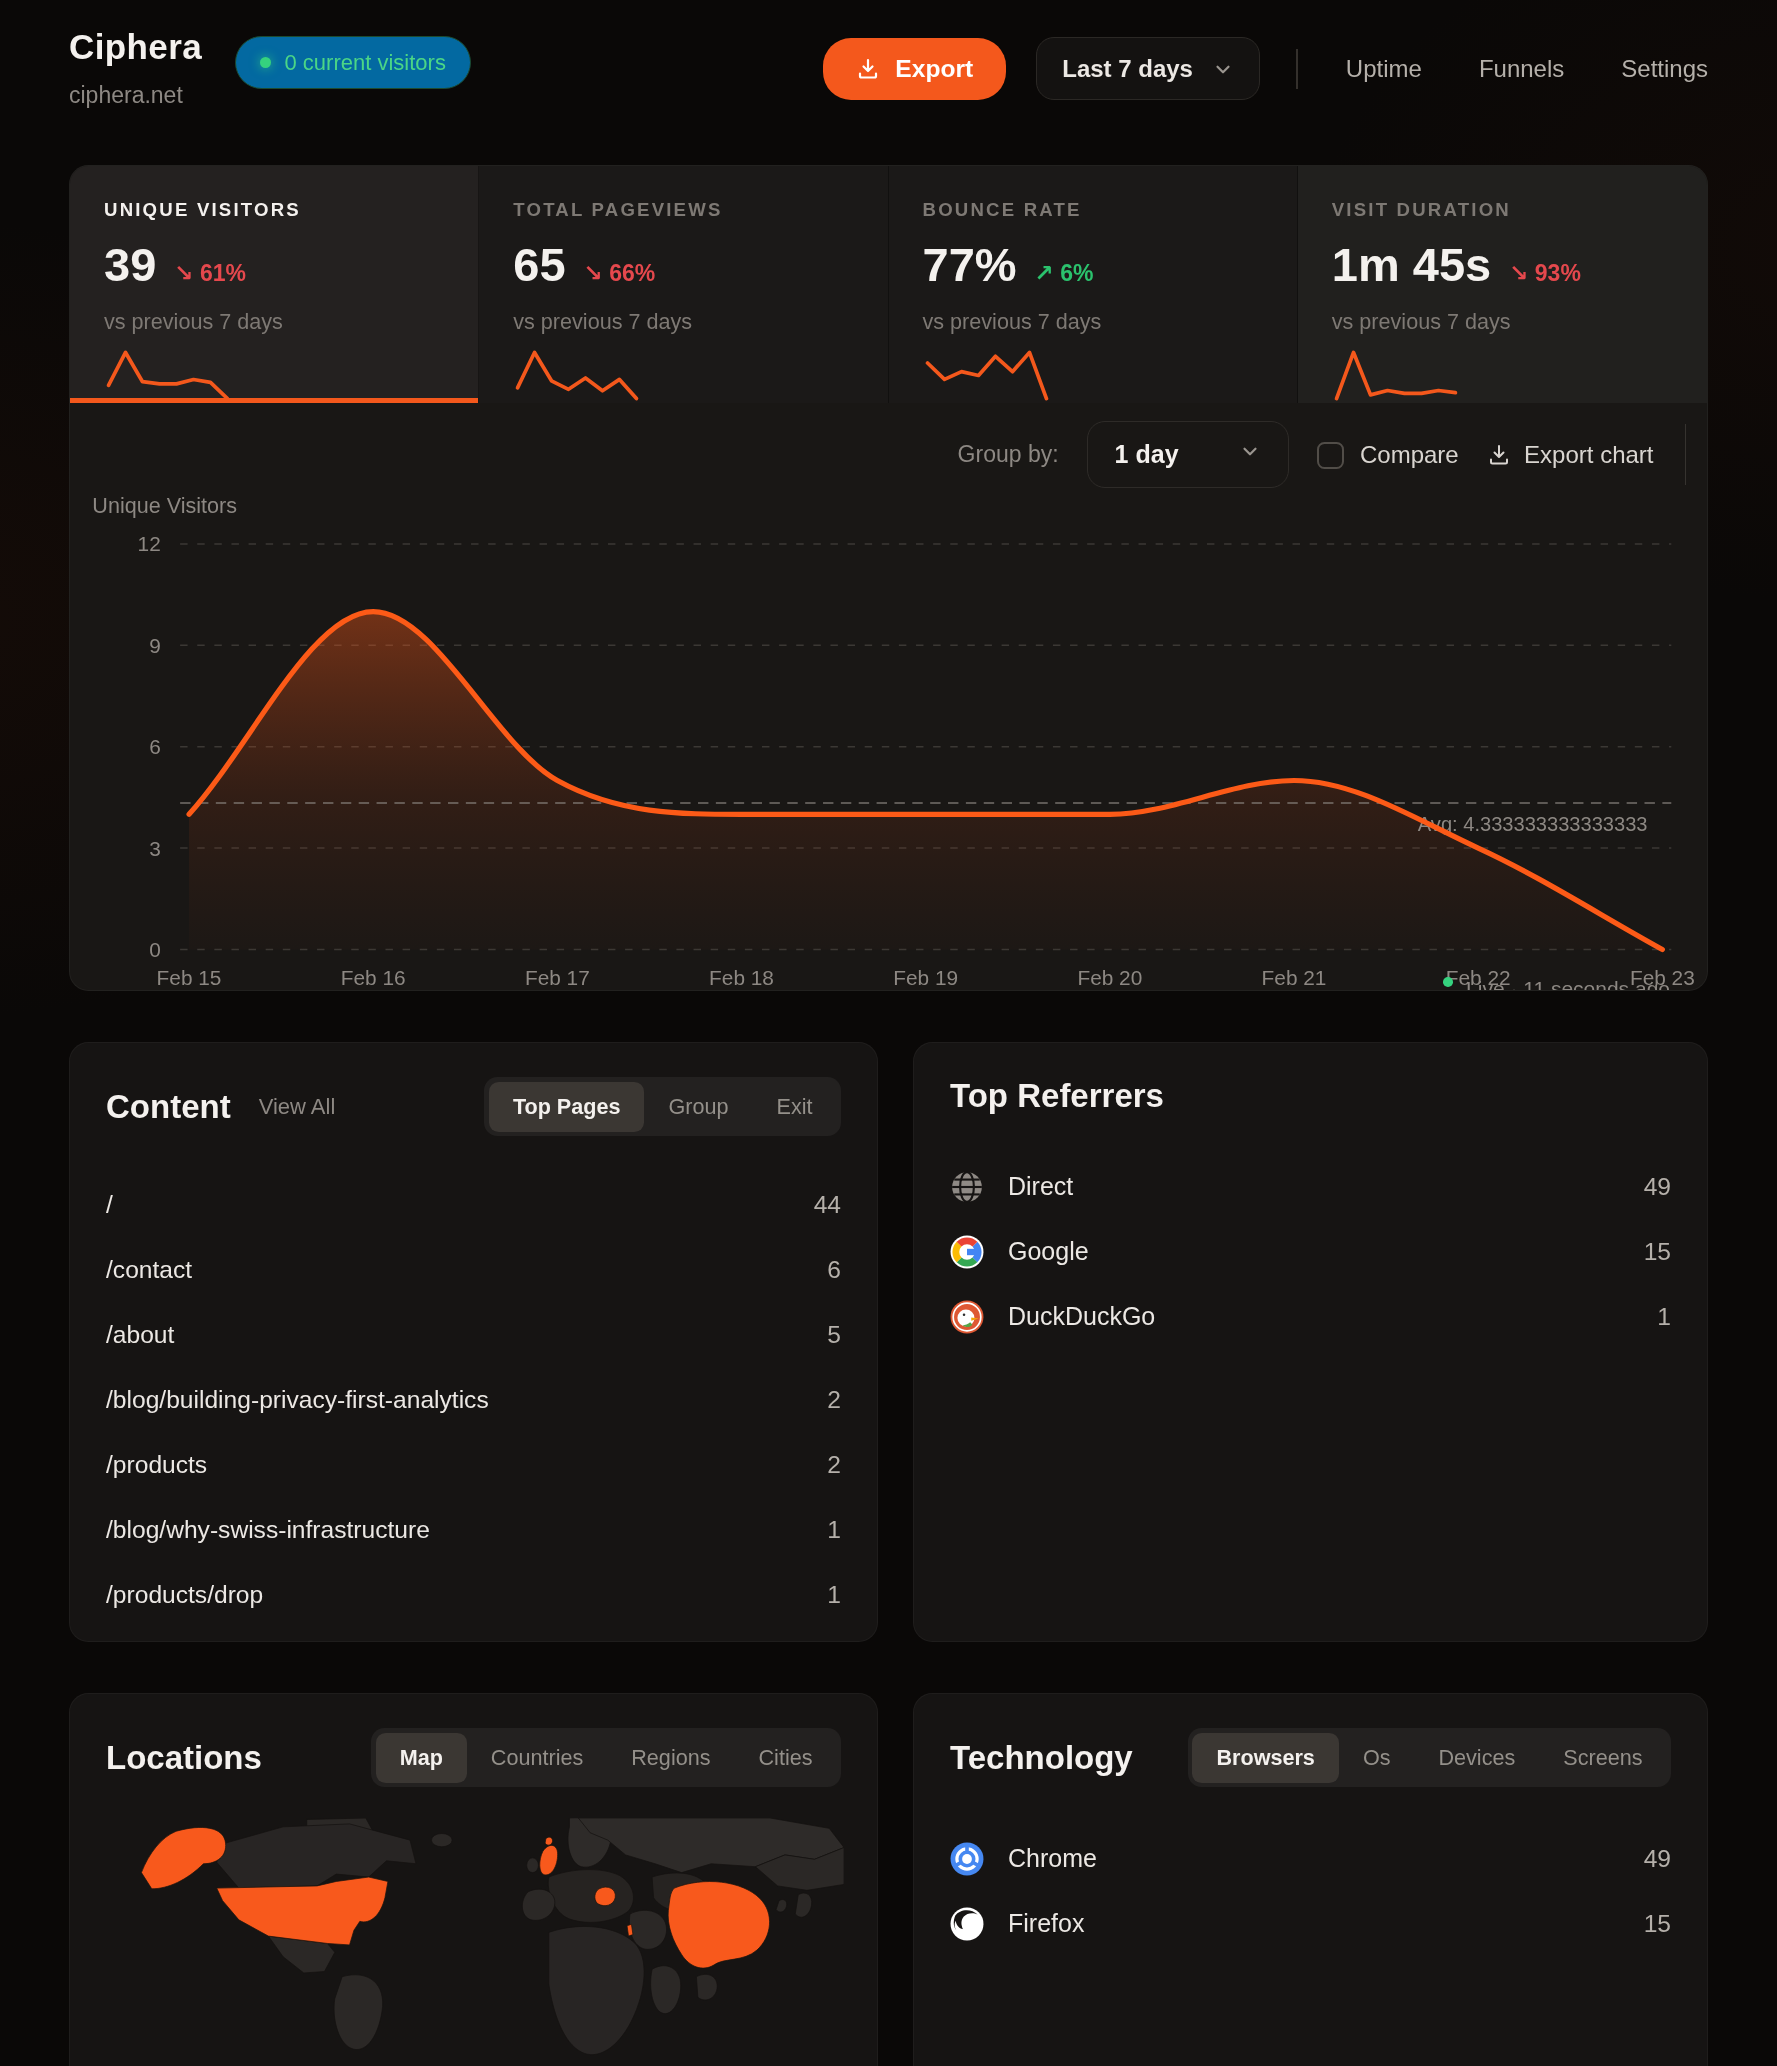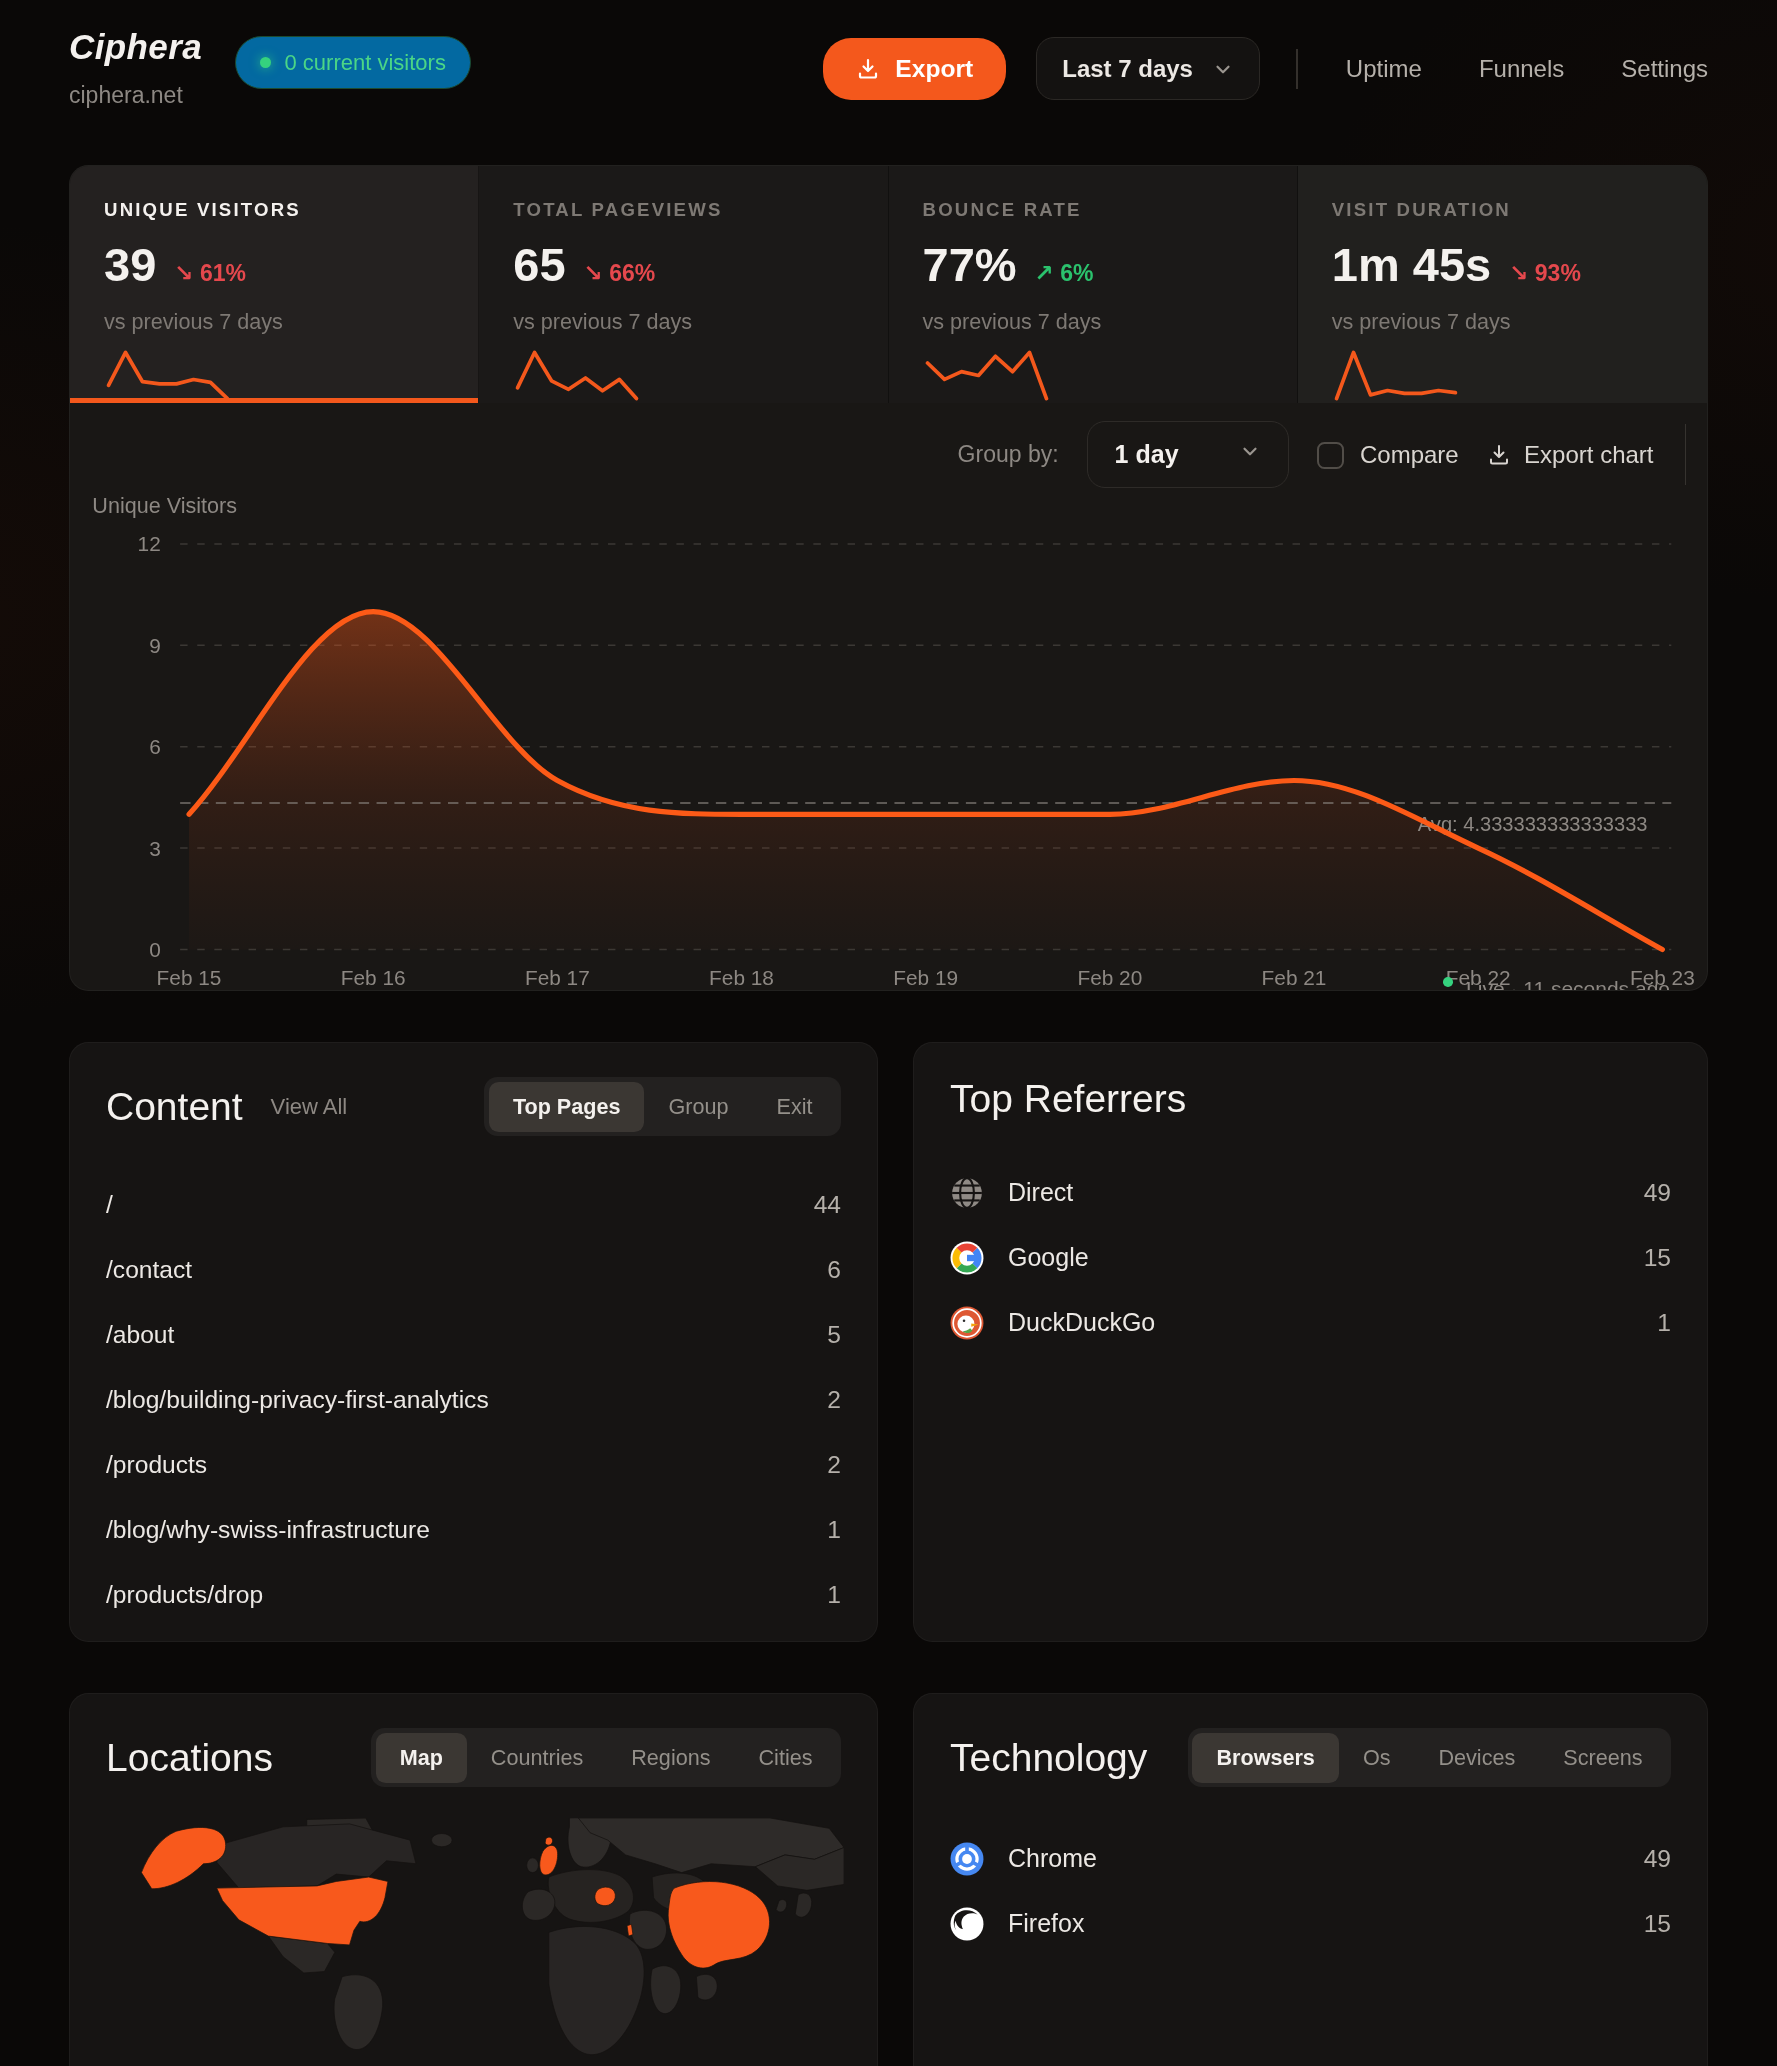--- a/index.html
+++ b/index.html
@@ -11,21 +11,21 @@
       radial-gradient(893px 595px at 104% 12%, rgba(48,20,9,.20), transparent 60%),
       #0a0807;
     color:#f4f1ee;
     -webkit-font-smoothing:antialiased;
   }
   .page { padding:27px 69px 0; }
 
   
   .header { display:flex; justify-content:space-between; align-items:flex-start; height:138px; }
   .brand { display:flex; gap:33px; align-items:flex-start; }
-  .site-name { font-size:35px; font-weight:700; letter-spacing:0.4px;font-style:italic; }
+  .site-name { font-size:35px; font-weight:700; letter-spacing:0.4px; }
   .site-domain { font-size:23px; color:#8d8883; margin-top:15px; }
   .visitors-badge { margin-top:9px; display:inline-flex; align-items:center; gap:13.4px;
     background:#0369a1; border:1.5px solid #1d4a2e; border-radius:744px; padding:12.7px 24px; }
   .visitors-badge .dot { width:11px; height:11px; border-radius:50%; background:#35d27e; box-shadow:0 0 10.4px rgba(53,210,126,.8); }
   .visitors-badge span { font-size:22px; color:#4bd686; }
   .header-right { display:flex; align-items:center; gap:30px; margin-top:10.4px; }
   .btn-export { display:flex; align-items:center; gap:15px; background:#f4581c; color:#fff;
     border:none; border-radius:28px; padding:17px 33px; font-size:24.6px; font-weight:600; cursor:pointer; }
   .select-range { display:flex; align-items:center; gap:19.4px; background:#141211; color:#ece8e4;
     border:1.5px solid #2b2825; border-radius:18px; padding:16.4px 25px; font-size:24px; font-weight:600; cursor:pointer; }
@@ -68,21 +68,21 @@
   .live-row { position:absolute; right:37px; bottom:23px; display:flex; gap:13.4px; }
   .live-dot { width:9.7px; height:9.7px; border-radius:50%; background:#35d27e; }
   .live-text { font-size:21px; color:#8d8883; }
 
   
   .cards-row { display:grid; grid-template-columns:809px 795px; gap:35px; margin-top:51px; }
   .card { background:#161413; border:0.7px solid rgba(255,255,255,.04); border-radius:19.4px; padding:34px 36px; }
   .card.tall { height:600px; }
   .card.clipped { height:536px; }
   .card-head { display:flex; align-items:center; }
-  .card-title { font-size:39px; font-weight:400; }
+  .card-title { font-size:33px; font-weight:700; }
   .view-all { font-size:22px; color:#8d8883; margin-left:28px; cursor:pointer; }
   .seg { margin-left:auto; display:flex; background:#232120; border-radius:13.4px; padding:4.5px; }
   .seg button { border:none; background:transparent; color:#94908a; font-size:21.6px; padding:12px 24px;
     border-radius:9.7px; cursor:pointer; font-family:inherit; white-space:nowrap; }
   .seg button.active { background:#3b3733; color:#f4f1ee; font-weight:600; }
 
   .plist { margin-top:36px; }
   .plist-row { display:flex; justify-content:space-between; align-items:center; height:65px; }
   .plist-path { font-size:24.6px; color:#ece8e4; }
   .plist-val { font-size:24.6px; color:#b5b0aa; }

